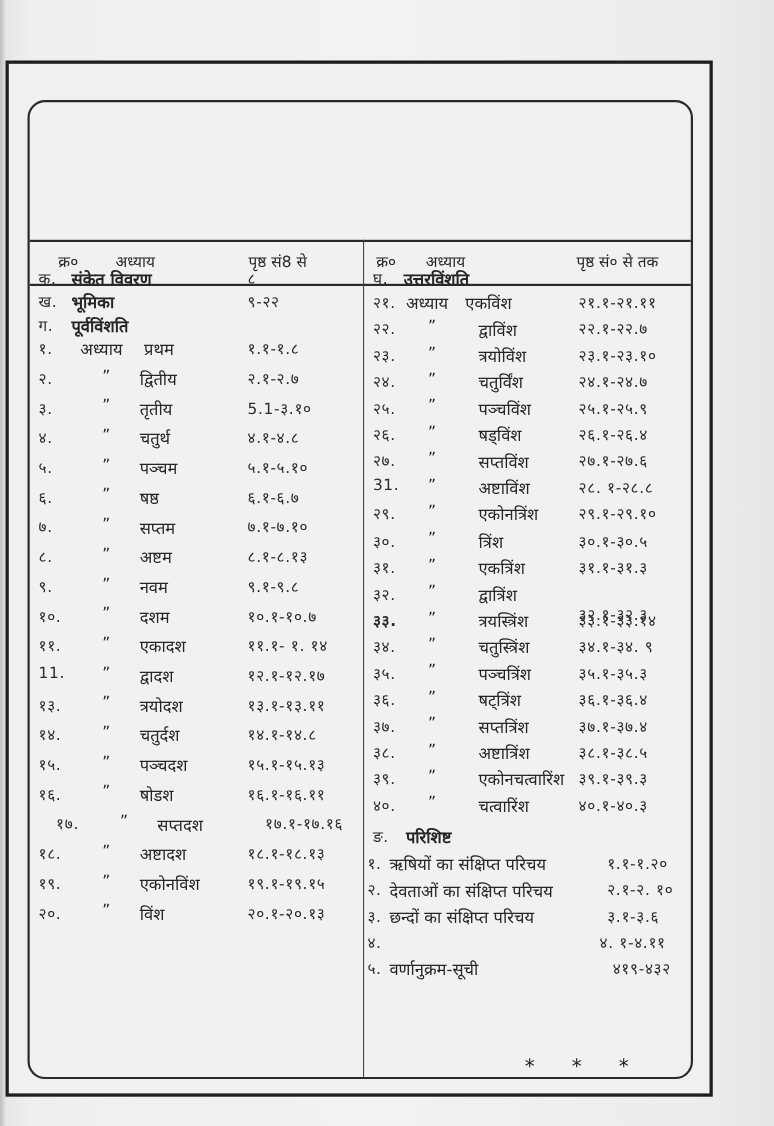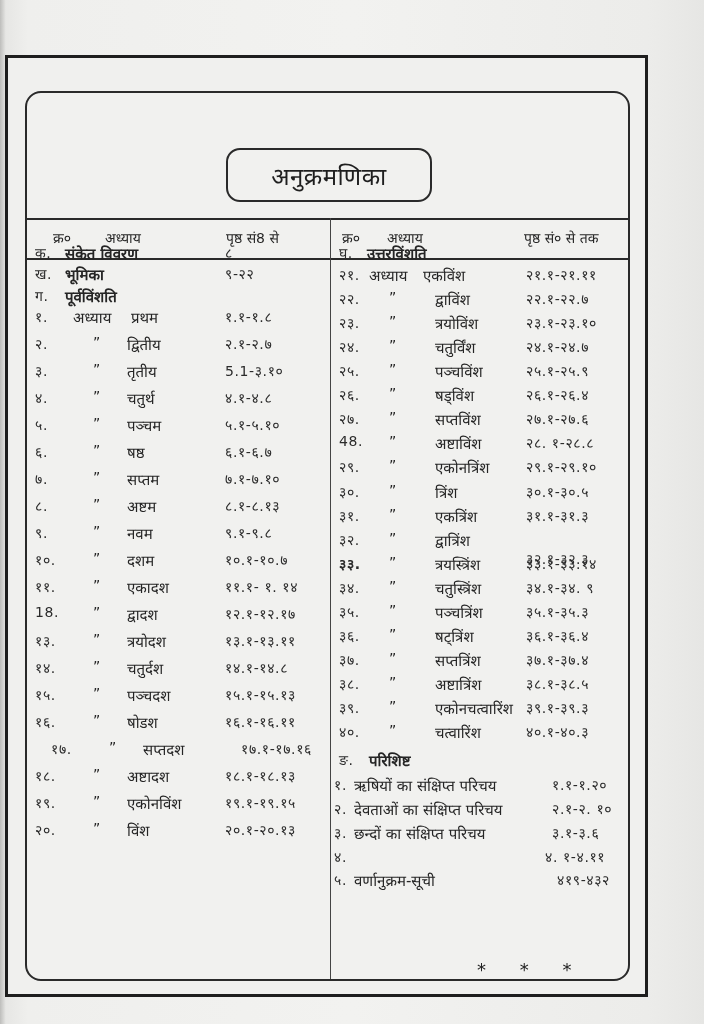--- a/index.html
+++ b/index.html
@@ -39,21 +39,20 @@
   .stars { position:absolute; font-size:18px; letter-spacing:14px; color:#222; }
 </style>
 </head>
 <body>
 
 <div class="page-shadow"></div>
 
 <div class="outer-frame">
   <div class="inner-frame">
 
-    <div class="title-box">अनुक्रमणिका</div>
 
     <div class="header-bar">
       <span class="hdr" style="left:26px">क्र०</span>
       <span class="hdr" style="left:78px">अध्याय</span>
       <span class="hdr" style="left:199px">पृष्ठ सं8 से</span>
       <span class="hdr" style="left:315px">क्र०</span>
       <span class="hdr" style="left:360px">अध्याय</span>
       <span class="hdr" style="left:497px">पृष्ठ सं० से तक</span>
     </div>
 
@@ -135,21 +134,21 @@
           <span style="left: 92px;">दशम</span>
           <span class="num" style="left: 190px;">१०.१-१०.७</span>
         </div>
         <div class="row" style="top: 484px; left: 8px; width: 290px;">
           <span class="num" style="left: 0px;">११.</span>
           <span class="ditto" style="left: 58px;">”</span>
           <span style="left: 92px;">एकादश</span>
           <span class="num" style="left: 190px;">११.१- १. १४</span>
         </div>
         <div class="row" style="top: 511px; left: 8px; width: 290px;">
-          <span class="num" style="left: 0px;">18.</span>
+          <span class="num" style="left: 0px;">11.</span>
           <span class="ditto" style="left: 58px;">”</span>
           <span style="left: 92px;">द्वादश</span>
           <span class="num" style="left: 190px;">१२.१-१२.१७</span>
         </div>
         <div class="row" style="top: 538px; left: 8px; width: 290px;">
           <span class="num" style="left: 0px;">१३.</span>
           <span class="ditto" style="left: 58px;">”</span>
           <span style="left: 92px;">त्रयोदश</span>
           <span class="num" style="left: 190px;">१३.१-१३.११</span>
         </div>
@@ -238,21 +237,21 @@
           <span style="left: 96px;">षड्विंश</span>
           <span class="num" style="left: 187px;">२६.१-२६.४</span>
         </div>
         <div class="row" style="top: 316px; left: 312px; width: 290px;">
           <span class="num" style="left: 0px;">२७.</span>
           <span class="ditto" style="left: 50px;">”</span>
           <span style="left: 96px;">सप्तविंश</span>
           <span class="num" style="left: 187px;">२७.१-२७.६</span>
         </div>
         <div class="row" style="top: 340px; left: 312px; width: 290px;">
-          <span class="num" style="left: 0px;">48.</span>
+          <span class="num" style="left: 0px;">31.</span>
           <span class="ditto" style="left: 50px;">”</span>
           <span style="left: 96px;">अष्टाविंश</span>
           <span class="num" style="left: 187px;">२८. १-२८.८</span>
         </div>
         <div class="row" style="top: 364px; left: 312px; width: 290px;">
           <span class="num" style="left: 0px;">२९.</span>
           <span class="ditto" style="left: 50px;">”</span>
           <span style="left: 96px;">एकोनत्रिंश</span>
           <span class="num" style="left: 187px;">२९.१-२९.१०</span>
         </div>

